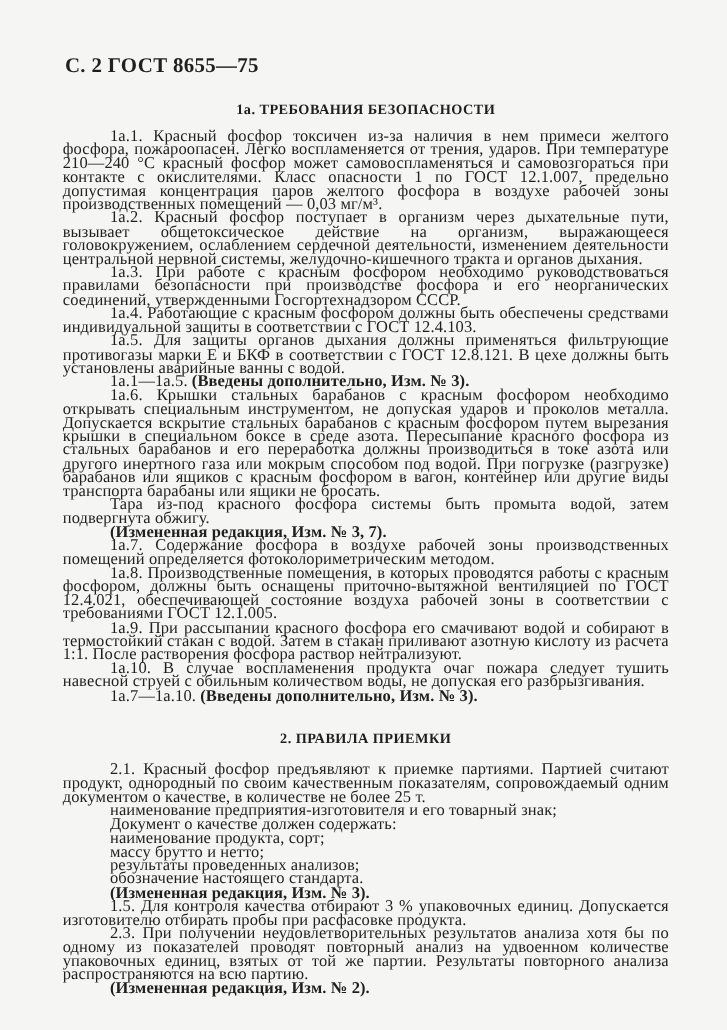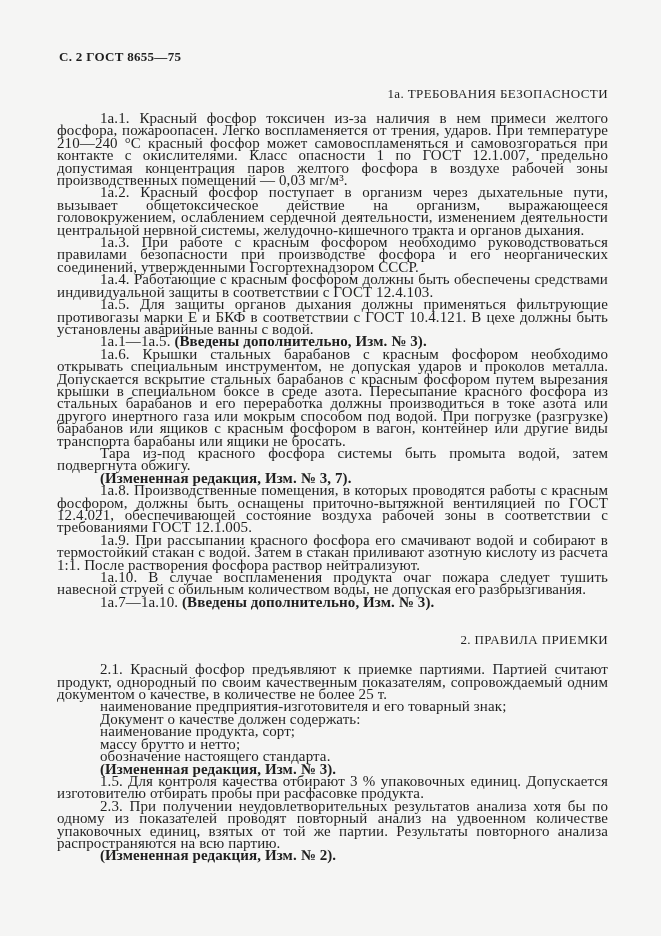--- a/index.html
+++ b/index.html
@@ -18,28 +18,28 @@
     position: relative;
     width: 661px;
     height: 936px;
     box-sizing: border-box;
   }
   .content {
     box-sizing: border-box;
     padding: 49px 53px 0 57px;
   }
   .doc-header {
-    font-size: 13px;
+    font-size: 19px;
     font-weight: bold;
     letter-spacing: 0.3px;
     margin: 0 0 0 2px;
   }
   .section-title {
-    text-align: right;
-    font-weight: normal;
+    text-align: center;
+    font-weight: bold;
     font-size: 13px;
     letter-spacing: 0.4px;
     margin: 21px 0 10px 0;
   }
   .doc-section + .doc-section .section-title {
     margin: 24px 0 15px 0;
   }
   .para {
     margin: 0;
     text-align: justify;
@@ -58,37 +58,39 @@
 <div class="page">
   <div class="content">
     <div class="doc-header">С. 2 ГОСТ 8655—75</div>
     <div id="doc-body">
         <section class="doc-section">
           <div class="section-title">1а. ТРЕБОВАНИЯ БЕЗОПАСНОСТИ</div>
           <p class="para"><span class="run">1а.1. Красный фосфор токсичен из-за наличия в нем примеси желтого фосфора, пожароопасен. Легко воспламеняется от трения, ударов. При температуре 210—240 °С красный фосфор может самовоспламеняться и самовозгораться при контакте с окислителями. Класс опасности 1 по ГОСТ 12.1.007, предельно допустимая концентрация паров желтого фосфора в воздухе рабочей зоны производственных помещений — 0,03 мг/м³.</span></p>
           <p class="para"><span class="run">1а.2. Красный фосфор поступает в организм через дыхательные пути, вызывает общетоксическое действие на организм, выражающееся головокружением, ослаблением сердечной деятельности, изменением деятельности центральной нервной системы, желудочно-кишечного тракта и органов дыхания.</span></p>
           <p class="para"><span class="run">1а.3. При работе с красным фосфором необходимо руководствоваться правилами безопасности при производстве фосфора и его неорганических соединений, утвержденными Госгортехнадзором СССР.</span></p>
           <p class="para"><span class="run">1а.4. Работающие с красным фосфором должны быть обеспечены средствами индивидуальной защиты в соответствии с ГОСТ 12.4.103.</span></p>
-          <p class="para"><span class="run">1а.5. Для защиты органов дыхания должны применяться фильтрующие противогазы марки Е и БКФ в соответствии с ГОСТ 10.4.121. В цехе должны быть установлены аварийные ванны с водой.</span></p>
+          <p class="para"><span class="run">1а.5. Для защиты органов дыхания должны применяться фильтрующие противогазы марки Е и БКФ в соответствии с ГОСТ 12.8.121. В цехе должны быть установлены аварийные ванны с водой.</span></p>
           <p class="para"><span class="run">1а.1—1а.5. </span><span class="run b">(Введены дополнительно, Изм. № 3).</span></p>
           <p class="para"><span class="run">1а.6. Крышки стальных барабанов с красным фосфором необходимо открывать специальным инструментом, не допуская ударов и проколов металла. Допускается вскрытие стальных барабанов с красным фосфором путем вырезания крышки в специальном боксе в среде азота. Пересыпание красного фосфора из стальных барабанов и его переработка должны производиться в токе азота или другого инертного газа или мокрым способом под водой. При погрузке (разгрузке) барабанов или ящиков с красным фосфором в вагон, контейнер или другие виды транспорта барабаны или ящики не бросать.</span></p>
           <p class="para"><span class="run">Тара из-под красного фосфора системы быть промыта водой, затем подвергнута обжигу.</span></p>
           <p class="para"><span class="run b">(Измененная редакция, Изм. № 3, 7).</span></p>
+          <p class="para"><span class="run">1а.7. Содержание фосфора в воздухе рабочей зоны производственных помещений определяется фотоколориметрическим методом.</span></p>
           <p class="para"><span class="run">1а.8. Производственные помещения, в которых проводятся работы с красным фосфором, должны быть оснащены приточно-вытяжной вентиляцией по ГОСТ 12.4.021, обеспечивающей состояние воздуха рабочей зоны в соответствии с требованиями ГОСТ 12.1.005.</span></p>
           <p class="para"><span class="run">1а.9. При рассыпании красного фосфора его смачивают водой и собирают в термостойкий стакан с водой. Затем в стакан приливают азотную кислоту из расчета 1:1. После растворения фосфора раствор нейтрализуют.</span></p>
           <p class="para"><span class="run">1а.10. В случае воспламенения продукта очаг пожара следует тушить навесной струей с обильным количеством воды, не допуская его разбрызгивания.</span></p>
           <p class="para"><span class="run">1а.7—1а.10. </span><span class="run b">(Введены дополнительно, Изм. № 3).</span></p>
         </section>
         <section class="doc-section">
           <div class="section-title">2. ПРАВИЛА ПРИЕМКИ</div>
           <p class="para"><span class="run">2.1. Красный фосфор предъявляют к приемке партиями. Партией считают продукт, однородный по своим качественным показателям, сопровождаемый одним документом о качестве, в количестве не более 25 т.</span></p>
           <p class="para"><span class="run">наименование предприятия-изготовителя и его товарный знак;</span></p>
           <p class="para"><span class="run">Документ о качестве должен содержать:</span></p>
           <p class="para"><span class="run">наименование продукта, сорт;</span></p>
           <p class="para"><span class="run">массу брутто и нетто;</span></p>
+          <p class="para"><span class="run">результаты проведенных анализов;</span></p>
           <p class="para"><span class="run">обозначение настоящего стандарта.</span></p>
           <p class="para"><span class="run b">(Измененная редакция, Изм. № 3).</span></p>
           <p class="para"><span class="run">1.5. Для контроля качества отбирают 3 % упаковочных единиц. Допускается изготовителю отбирать пробы при расфасовке продукта.</span></p>
           <p class="para"><span class="run">2.3. При получении неудовлетворительных результатов анализа хотя бы по одному из показателей проводят повторный анализ на удвоенном количестве упаковочных единиц, взятых от той же партии. Результаты повторного анализа распространяются на всю партию.</span></p>
           <p class="para"><span class="run b">(Измененная редакция, Изм. № 2).</span></p>
         </section>
       </div>
   </div>
 </div>
 

